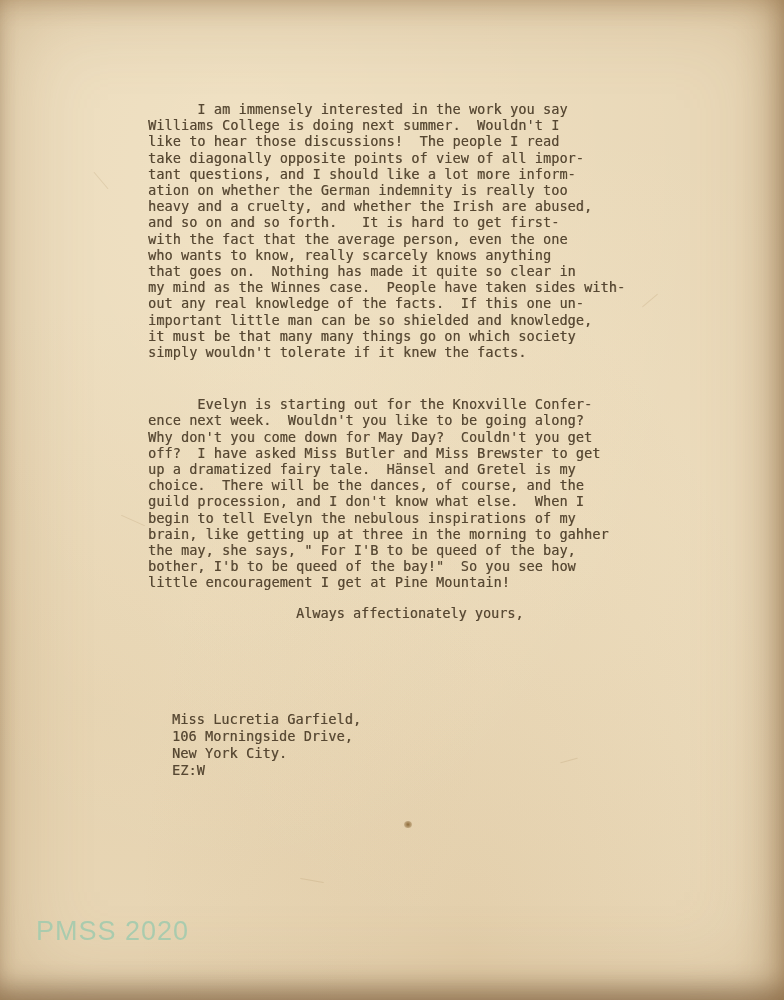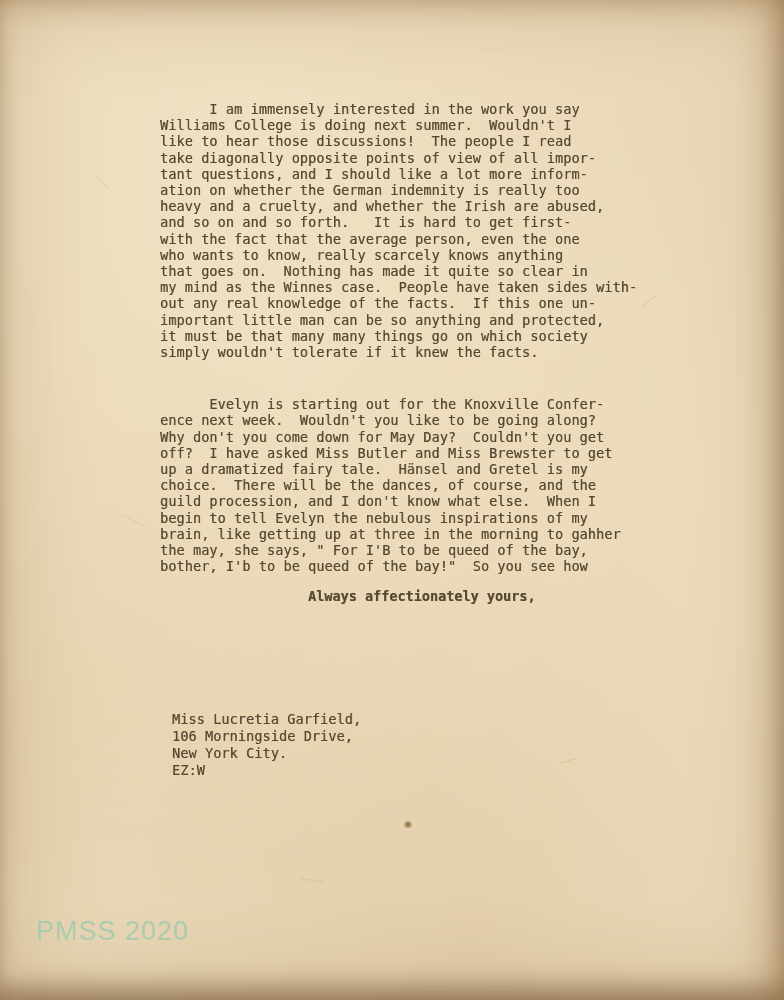--- a/index.html
+++ b/index.html
@@ -22,42 +22,41 @@
       inset 0 0 90px rgba(150,110,60,0.32),
       inset -22px 0 34px -12px rgba(120,85,45,0.38),
       inset 0 -20px 24px -8px rgba(70,42,18,0.45),
       inset 0 14px 26px -12px rgba(140,100,55,0.30);
     overflow: hidden;
     font-family: "DejaVu Sans Mono", "Liberation Mono", monospace;
     color: #564732;
   }
   .letter-body {
     position: absolute;
-    left: 160px;
+    left: 148px;
     top: 101px;
     width: 500px;
   }
   .line {
     white-space: pre;
     font-size: 13.5px;
     line-height: 16.2px;
     letter-spacing: 0.1px;
     text-shadow: 0.4px 0.4px 0.6px rgba(86,71,50,0.55);
   }
   .para-2 {
     margin-top: 36px;
   }
   .closing {
     margin-top: 14px;
     margin-left: 148px;
     white-space: pre;
     font-size: 13.5px;
     line-height: 16.2px;
     text-shadow: 0.4px 0.4px 0.6px rgba(86,71,50,0.55);
-    font-weight: bold;
   }
   .recipient {
     position: absolute;
     left: 172px;
     top: 711px;
   }
   .recipient .line {
     line-height: 17px;
   }
   .watermark {
@@ -104,36 +103,37 @@
         <div class="line">take diagonally opposite points of view of all impor-</div>
         <div class="line">tant questions, and I should like a lot more inform-</div>
         <div class="line">ation on whether the German indemnity is really too</div>
         <div class="line">heavy and a cruelty, and whether the Irish are abused,</div>
         <div class="line">and so on and so forth.   It is hard to get first-</div>
         <div class="line">with the fact that the average person, even the one</div>
         <div class="line">who wants to know, really scarcely knows anything</div>
         <div class="line">that goes on.  Nothing has made it quite so clear in</div>
         <div class="line">my mind as the Winnes case.  People have taken sides with-</div>
         <div class="line">out any real knowledge of the facts.  If this one un-</div>
-        <div class="line">important little man can be so anything and protected,</div>
+        <div class="line">important little man can be so shielded and knowledge,</div>
         <div class="line">it must be that many many things go on which society</div>
         <div class="line">simply wouldn't tolerate if it knew the facts.</div>
       </div>
     <div class="para para-2">
         <div class="line">      Evelyn is starting out for the Knoxville Confer-</div>
         <div class="line">ence next week.  Wouldn't you like to be going along?</div>
         <div class="line">Why don't you come down for May Day?  Couldn't you get</div>
         <div class="line">off?  I have asked Miss Butler and Miss Brewster to get</div>
         <div class="line">up a dramatized fairy tale.  Hänsel and Gretel is my</div>
         <div class="line">choice.  There will be the dances, of course, and the</div>
         <div class="line">guild procession, and I don't know what else.  When I</div>
         <div class="line">begin to tell Evelyn the nebulous inspirations of my</div>
         <div class="line">brain, like getting up at three in the morning to gahher</div>
         <div class="line">the may, she says, " For I'B to be queed of the bay,</div>
         <div class="line">bother, I'b to be queed of the bay!"  So you see how</div>
+        <div class="line">little encouragement I get at Pine Mountain!</div>
       </div>
     <div class="closing">Always affectionately yours,</div>
   </div>
 
   <div class="recipient">
       <div class="line">Miss Lucretia Garfield,</div>
       <div class="line">106 Morningside Drive,</div>
       <div class="line">New York City.</div>
       <div class="line">EZ:W</div>
     </div>

